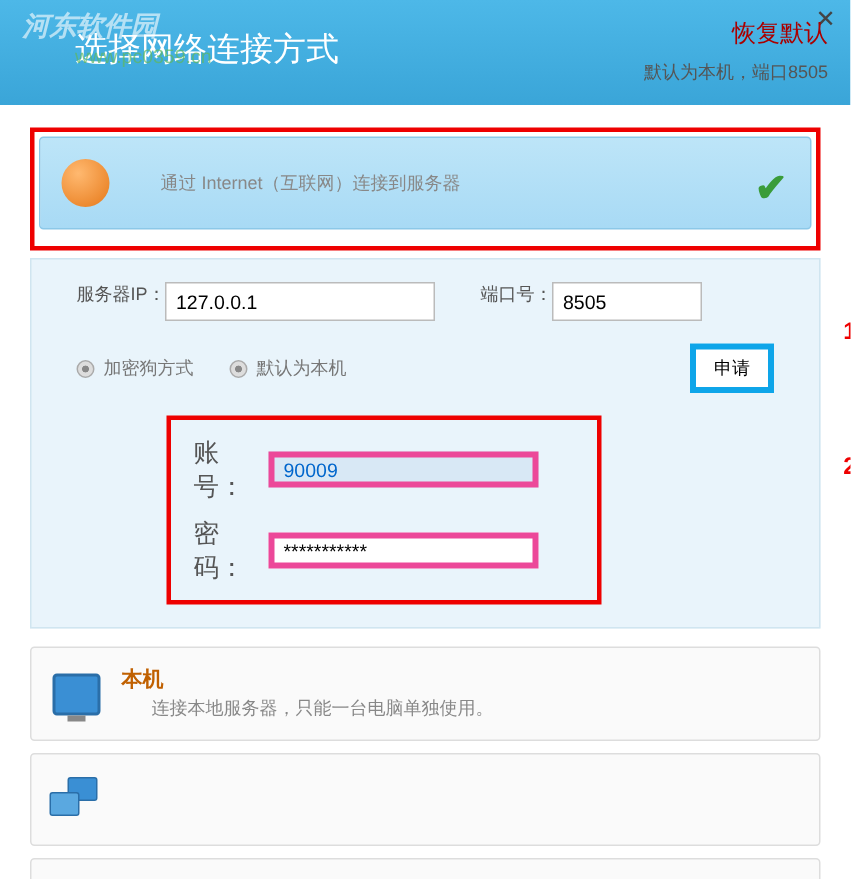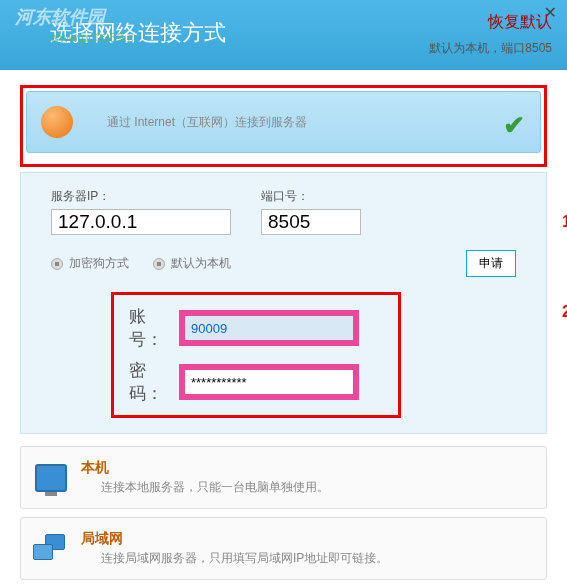--- a/index.html
+++ b/index.html
@@ -21,35 +21,35 @@
     
     .red-frame { border: 3px solid #e00; padding: 3px; margin-bottom: 5px; }
     
     .option-icon { width: 36px; height: 36px; margin-right: 12px; flex-shrink: 0; display: flex; align-items: center; justify-content: center; }
     .option-text { flex: 1; }
     .option-title { color: #c06000; font-weight: bold; font-size: 14px; margin-bottom: 2px; }
     .option-desc { color: #888; font-size: 12px; margin-left: 20px; }
     
     .config-panel { background: #e9f4fb; border: 1px solid #d0e5f0; padding: 15px 30px; margin-bottom: 12px; position: relative; }
     .form-row { display: flex; align-items: center; margin-bottom: 10px; gap: 30px; }
-    .form-group { display: flex; flex-direction: column; }
+    .form-group { display: flex; flex-direction: row; }
     .form-label { color: #555; font-size: 12px; margin-bottom: 4px; }
-    .form-input { border: 1px solid #bbb; padding: 4px 6px; font-size: 19px; background: #fff; height: 26px; }
+    .form-input { border: 1px solid #bbb; padding: 4px 6px; font-size: 13px; background: #fff; height: 26px; }
     .form-input.ip { width: 180px; }
     .form-input.port { width: 100px; }
     
     .radio-row { display: flex; align-items: center; gap: 24px; padding: 5px 0; }
     .radio-item { display: flex; align-items: center; gap: 6px; color: #777; font-size: 12px; }
     .radio-circle { width: 12px; height: 12px; border: 1px solid #aaa; border-radius: 50%; background: radial-gradient(circle, #888 30%, #ddd 35%); }
-    .apply-btn { background: #fff; border: 1px solid #0ea5e9; padding: 4px 12px; font-size: 12px; margin-left: auto; cursor: pointer; }
+    .apply-btn { background: #fff; border: 4px solid #0ea5e9; padding: 4px 12px; font-size: 12px; margin-left: auto; cursor: pointer; }
     
     .cred-box { border: 3px solid #e00; padding: 10px 15px; margin-top: 10px; width: 290px; margin-left: 60px; }
     .cred-row { display: flex; align-items: center; margin-bottom: 8px; }
     .cred-label { width: 50px; color: #555; font-size: 17px; }
-    .cred-input { border: 6px solid #ec4899; padding: 4px 6px; width: 180px; font-size: 13px; height: 36px; }
+    .cred-input { border: 4px solid #ec4899; padding: 4px 6px; width: 180px; font-size: 13px; height: 24px; }
     .cred-input.account { color: #0066cc; background: #d8e8f5; }
     
     .annotation-1 { position: absolute; right: -25px; top: 40px; color: #e00; font-size: 16px; font-weight: bold; }
     .annotation-2 { position: absolute; right: -25px; top: 130px; color: #e00; font-size: 16px; font-weight: bold; }
     
     .icon-globe { width: 32px; height: 32px; background: radial-gradient(circle at 35% 30%, #ffb970, #e67818); border-radius: 50%; position: relative; }
     .icon-monitor { width: 32px; height: 28px; background: #3a8fd4; border-radius: 3px; border: 2px solid #2a6ea8; position: relative; }
     .icon-monitor::after { content:''; position:absolute; bottom:-6px; left:50%; transform:translateX(-50%); width:12px; height:4px; background:#888; }
     .icon-lan { width: 36px; height: 30px; position: relative; }
     .icon-lan .m1 { position:absolute; width:20px; height:16px; background:#3a8fd4; border:1px solid #2a6ea8; border-radius:2px; top:0; left:12px; }
@@ -131,24 +131,20 @@
     </div>
   </div>
 
   <div class="option-box">
     <div class="option-icon">
       <div class="icon-lan">
           <div class="m1"></div>
           <div class="m2"></div>
         </div>
     </div>
-    <div class="option-text">
-      <div class="option-title">局域网</div>
-      <div class="option-desc">连接局域网服务器，只用填写局域网IP地址即可链接。</div>
-    </div>
   </div>
 
   <div class="option-box">
     <div class="option-icon">
         <div class="icon-bulb"></div>
       </div>
     <div class="option-text">
       <div class="option-title">公测服务器</div>
       <div class="option-desc">通过互联网连接OSale公测服务器（测试使用，无设置）</div>
     </div>

